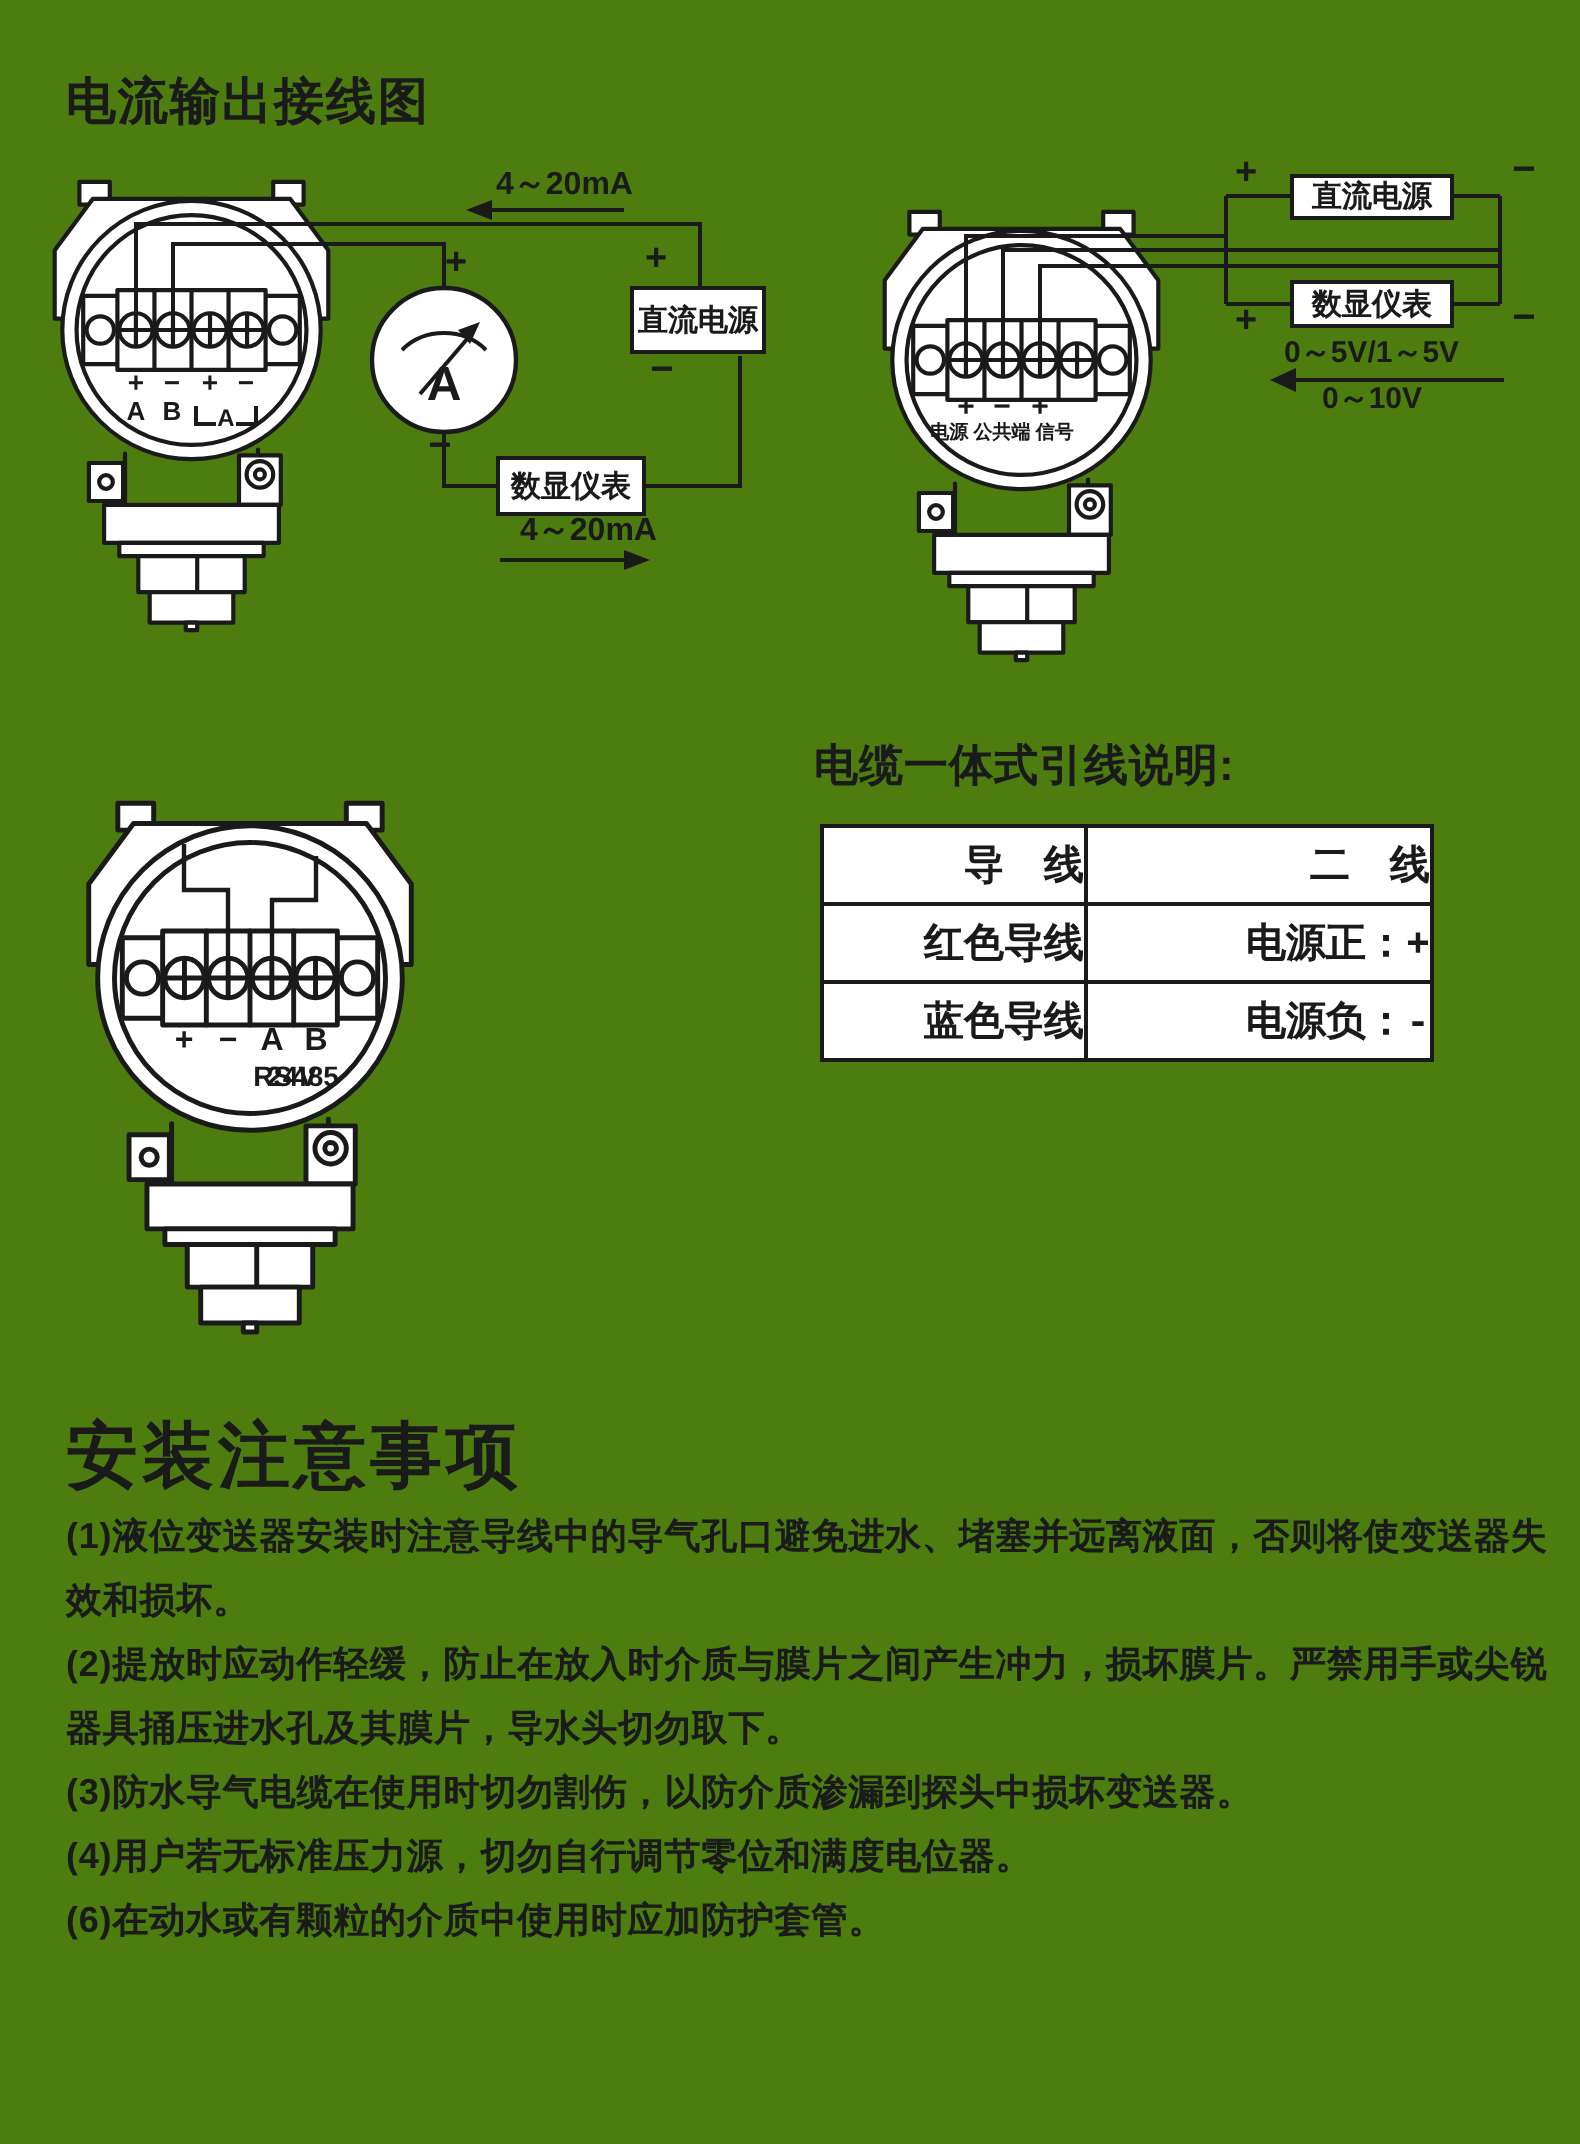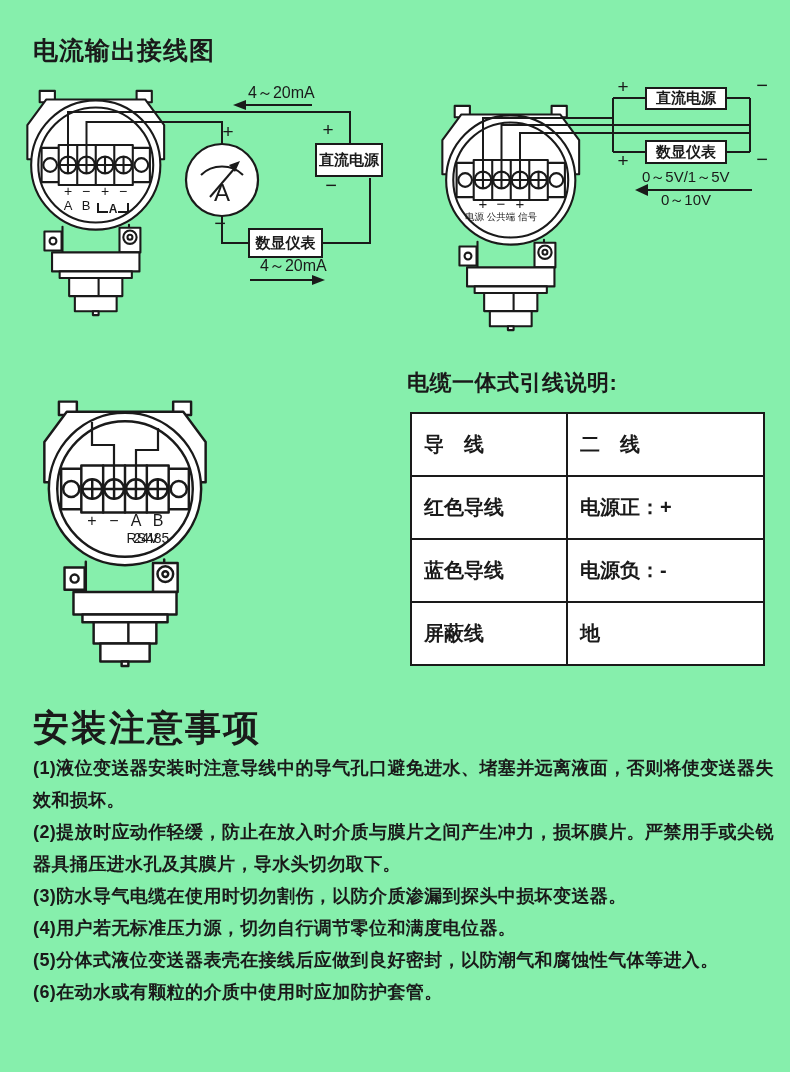--- a/index.html
+++ b/index.html
@@ -1,26 +1,26 @@
 <!DOCTYPE html>
 <html><head>
 <meta charset="utf-8">
 <style>
   html,body{margin:0;padding:0;background:#fff;}
-  .page{position:relative;width:790px;height:1072px;background:#86efac;
+  .page{position:relative;width:790px;height:1072px;background:#4d7c0f;
         font-family:"Liberation Sans","DejaVu Sans",sans-serif;color:#1a1a1a;overflow:hidden;}
   .t{position:absolute;font-weight:700;white-space:nowrap;letter-spacing:1px;}
-  .lbl{position:absolute;white-space:nowrap;font-weight:400;line-height:1;}
+  .lbl{position:absolute;white-space:nowrap;font-weight:700;line-height:1;}
   .ctr{text-align:center;}
   .box{position:absolute;border:2px solid #1a1a1a;background:#fff;display:flex;
        align-items:center;justify-content:center;font-weight:700;box-sizing:border-box;}
   svg{position:absolute;overflow:visible;}
   .wiretable{position:absolute;border-collapse:collapse;background:#fff;}
-  .wiretable td{border:2.5px solid #1a1a1a;text-align:left;vertical-align:middle;
-       font-weight:700;font-size:20px;padding:12px;}
+  .wiretable td{border:2.5px solid #1a1a1a;text-align:right;vertical-align:middle;
+       font-weight:700;font-size:20px;padding:0;font-family:Liberation Mono, monospace;}
   .bracket{position:absolute;display:flex;align-items:flex-end;}
   .bracket .bl{flex:1;height:8px;border-left:2px solid #1a1a1a;border-bottom:2px solid #1a1a1a;}
   .bracket .br{flex:1;height:8px;border-right:2px solid #1a1a1a;border-bottom:2px solid #1a1a1a;}
   .bracket .ba{font-size:12px;font-weight:700;padding:0 1px;position:relative;top:3px;}
   .notes{position:absolute;font-size:18px;line-height:32px;font-weight:600;letter-spacing:0.4px;}
   .notes p{margin:0;}
   .h1{position:absolute;font-size:36px;font-weight:700;letter-spacing:2px;}
 </style>
 </head>
 <body>
@@ -176,30 +176,25 @@
       <td style="width:171px;">二　线</td>
     </tr>
     <tr>
       <td style="height:37px;">红色导线</td>
       <td>电源正：+</td>
     </tr>
     <tr>
       <td style="height:37px;">蓝色导线</td>
       <td>电源负：-</td>
     </tr>
-    <tr>
-      <td style="height:37px;">屏蔽线</td>
-      <td>地</td>
-    </tr>
   </tbody>
     </table>
 
   <div class="h1" style="left:33px;top:704px;">安装注意事项</div>
   <div class="notes" style="left:33px;top:752px;width:748px;">
     <p>(1)液位变送器安装时注意导线中的导气孔口避免进水、堵塞并远离液面，否则将使变送器失效和损坏。</p>
     <p>(2)提放时应动作轻缓，防止在放入时介质与膜片之间产生冲力，损坏膜片。严禁用手或尖锐器具捅压进水孔及其膜片，导水头切勿取下。</p>
     <p>(3)防水导气电缆在使用时切勿割伤，以防介质渗漏到探头中损坏变送器。</p>
     <p>(4)用户若无标准压力源，切勿自行调节零位和满度电位器。</p>
-    <p>(5)分体式液位变送器表壳在接线后应做到良好密封，以防潮气和腐蚀性气体等进入。</p>
     <p>(6)在动水或有颗粒的介质中使用时应加防护套管。</p>
   </div>
 
 </div>
 
 </body></html>

